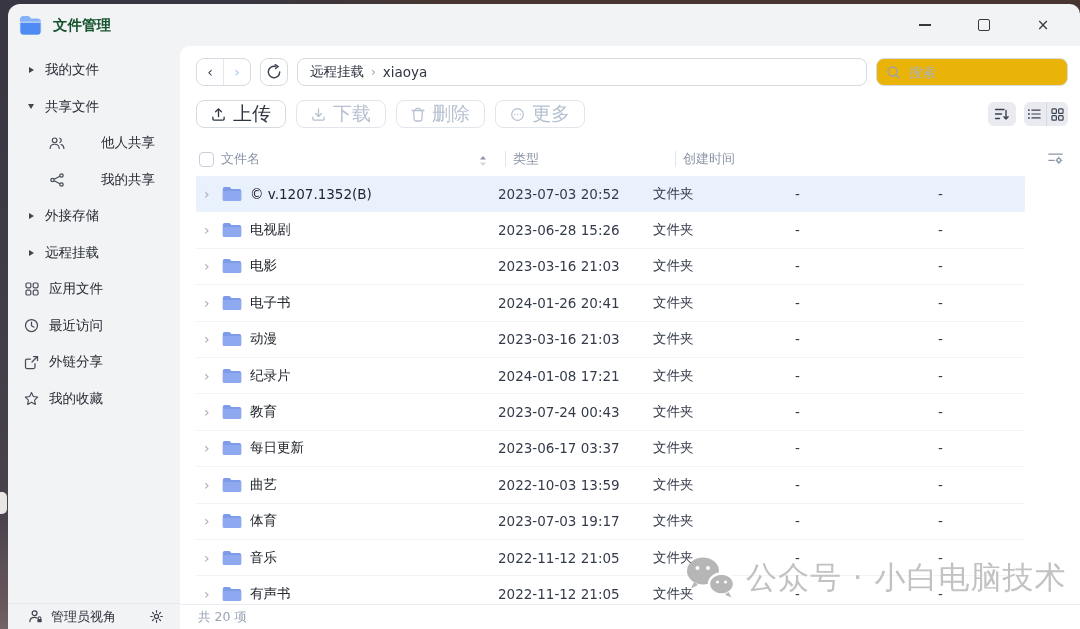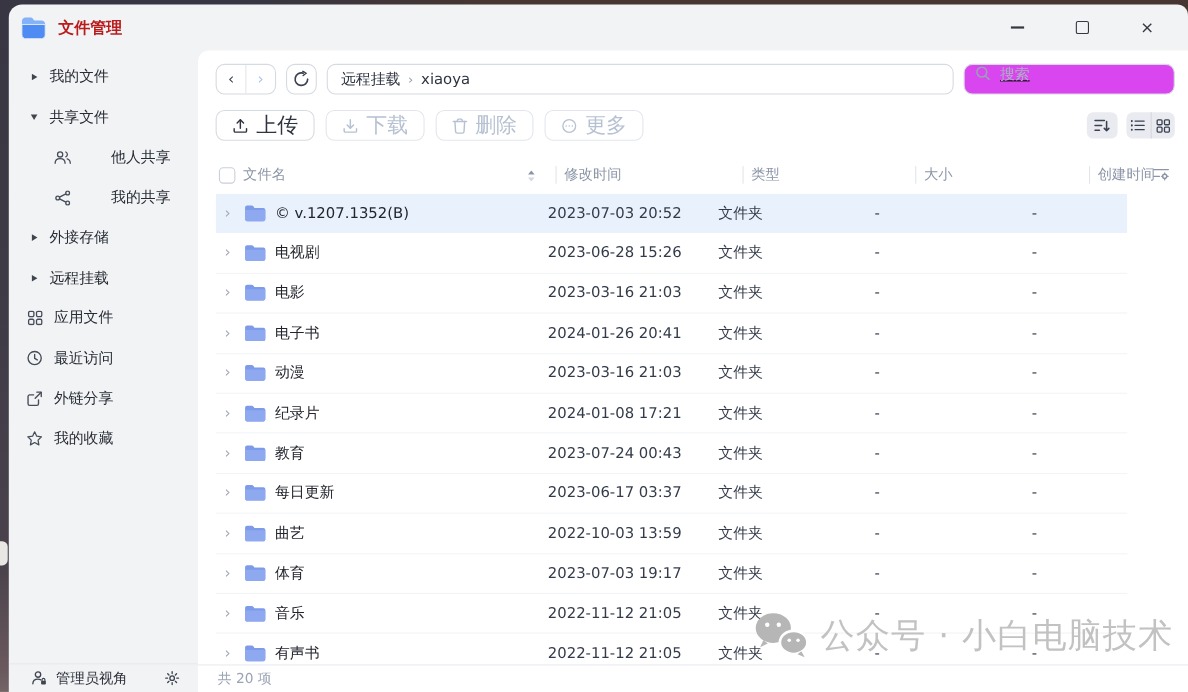--- a/index.html
+++ b/index.html
@@ -11,21 +11,21 @@
       linear-gradient(180deg,#463531 0%,#54403c 45%,#6e5148 82%,#b5826d 97%,#c99b82 100%);
   }
   
   .bg-notch{position:absolute;left:0;top:492px;width:7px;height:22px;background:#e9e7e4;border-radius:0 5px 5px 0;z-index:1;}
 
   .window{position:absolute;left:8px;top:4px;right:0;bottom:0;background:#f2f3f5;
     border-radius:12px 10px 0 0;overflow:hidden;display:flex;flex-direction:column;z-index:2;}
 
   
   .titlebar{height:42px;display:flex;align-items:center;padding-left:10px;flex:0 0 auto;}
-  .app-title{font-size:14.5px;font-weight:bold;color:#b91c1c;margin-left:10px;}
+  .app-title{font-size:14.5px;font-weight:bold;color:#14532d;margin-left:10px;}
   .win-controls{margin-left:auto;display:flex;align-items:center;gap:33px;padding-right:24px;}
   .wc{width:26px;height:26px;display:flex;align-items:center;justify-content:center;color:#34383f;font-size:15px;}
   .wc .min-bar{width:12px;height:1.6px;background:#34383f;}
   .wc .max-box{width:10px;height:10px;border:1.4px solid #34383f;border-radius:2px;}
 
   
   .app-body{flex:1;display:flex;position:relative;min-height:0;}
   .sidebar{width:172px;flex:0 0 auto;display:flex;flex-direction:column;padding-top:6px;position:relative;}
   .side-item{height:36.5px;display:flex;align-items:center;padding-left:18px;font-size:13.5px;color:#272c34;gap:9px;}
   .side-item .arrow-slot{width:10px;display:flex;justify-content:center;}
@@ -42,22 +42,22 @@
 
   .toolbar1{position:absolute;top:12px;left:16px;right:12px;height:28px;display:flex;gap:9px;align-items:center;}
   .nav-group{display:flex;height:28px;border:1px solid #d6dae1;border-radius:8px;background:#fff;box-sizing:border-box;}
   .nav-btn{width:26px;display:flex;align-items:center;justify-content:center;font-size:14px;color:#3a4150;}
   .nav-btn.fwd{color:#a9c3ef;border-left:1px solid #e4e7ec;}
   .tool-iconbtn{width:28px;height:28px;border:1px solid #d6dae1;border-radius:8px;background:#fff;
     display:flex;align-items:center;justify-content:center;box-sizing:border-box;}
   .breadcrumb-box{flex:1;height:28px;border:1px solid #d6dae1;border-radius:8px;background:#fff;
     display:flex;align-items:center;padding:0 12px;box-sizing:border-box;font-size:13.5px;color:#2e3440;gap:7px;}
   .crumb-sep{color:#97a0ae;font-size:12px;}
-  .search-box{width:192px;height:28px;border:1px solid #d6dae1;border-radius:8px;background:#d946ef;
-    display:flex;align-items:flex-start;padding:0 9px;box-sizing:border-box;gap:6px;text-decoration:underline;}
+  .search-box{width:192px;height:28px;border:1px solid #d6dae1;border-radius:8px;background:#eab308;
+    display:flex;align-items:center;padding:0 9px;box-sizing:border-box;gap:6px;}
   .search-box input{border:none;outline:none;width:100%;font-size:13.5px;color:#2e3440;background:transparent;font-family:inherit;}
   .search-box input::placeholder{color:#aab3c2;}
 
   .toolbar2{position:absolute;top:54px;left:16px;right:12px;height:28px;display:flex;gap:10px;align-items:center;}
   .tb-btn{display:inline-flex;align-items:center;gap:7px;padding:0 14px;height:28px;border:1px solid #d6dae1;
     border-radius:8px;background:#fff;font-size:19px;color:#2e3440;box-sizing:border-box;white-space:nowrap;}
   .tb-btn.disabled{color:#b6c1d1;border-color:#e2e6ec;}
   .tb2-right{margin-left:auto;display:flex;gap:8px;align-items:center;}
   .sq-btn{width:28px;height:24px;background:#e9ebf0;border-radius:6px;display:flex;align-items:center;justify-content:center;}
   .view-toggle{width:44px;height:24px;background:#e9ebf0;border-radius:6px;display:flex;align-items:center;}
@@ -336,27 +336,21 @@
           <span class="checkbox"></span>
           <span>文件名</span>
           <span class="sort-diamond">
             <svg width="8" height="10" viewBox="0 0 8 10">
               <path d="M4 0 L7 3.6 H1 Z" fill="#8b95a7"></path>
                 <path d="M4 10 L1 6.4 H7 Z" fill="#d3d8e1"></path>
             </svg>
           </span>
         </div>
         <div class="th-cell">
-            <span>修改时间</span>
-          </div>
-        <div class="th-cell">
             <span>类型</span>
-          </div>
-        <div class="th-cell">
-            <span>大小</span>
           </div>
         <div class="th-cell">
             <span>创建时间</span>
           </div>
       </div>
       <span class="col-settings">
         <svg width="17" height="15" viewBox="0 0 18 15" stroke="#8b95a7" stroke-width="1.4" fill="none" stroke-linecap="round">
           <path d="M2 4 H16"></path>
             <path d="M2 10.5 H7.5"></path>
           <circle cx="12.5" cy="10.5" r="2"></circle>

